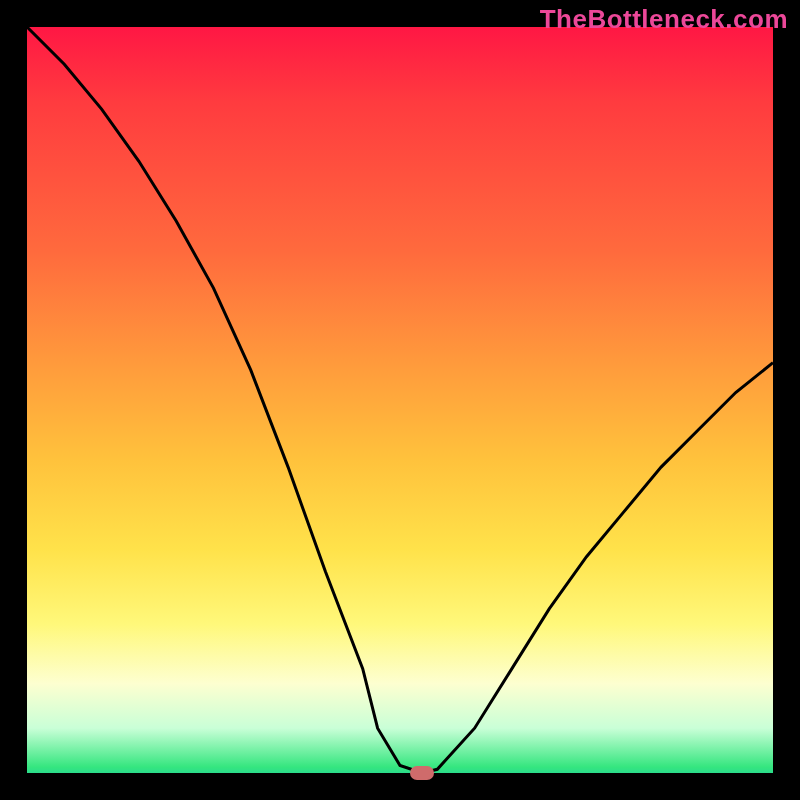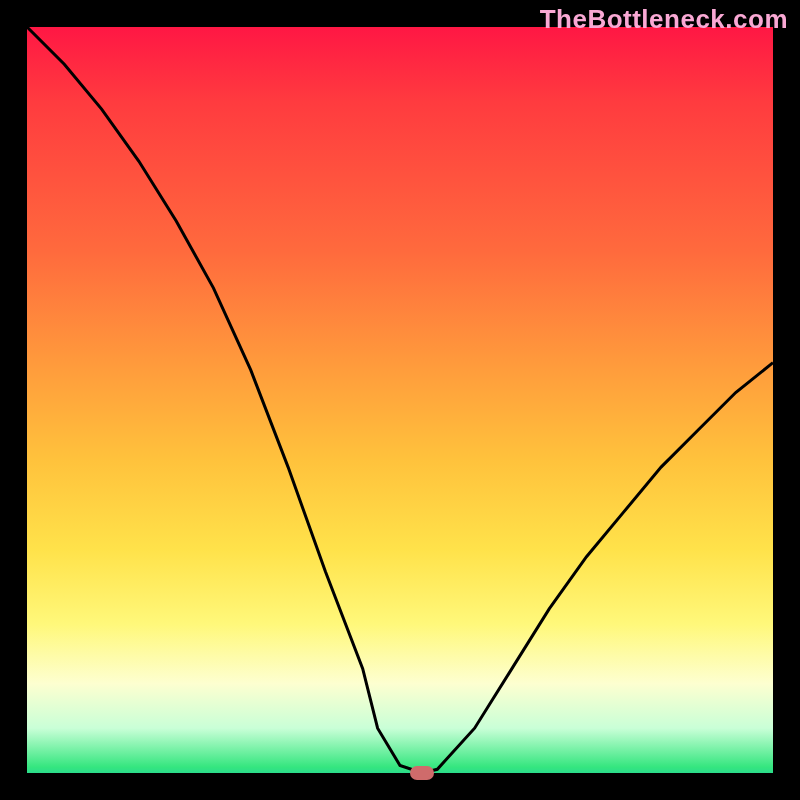--- a/index.html
+++ b/index.html
@@ -16,21 +16,21 @@
     height: 800px;
     background: #000;
   }
   .watermark {
     position: absolute;
     top: 4px;
     right: 12px;
     font-family: Arial, Helvetica, sans-serif;
     font-size: 26px;
     font-weight: 600;
-    color: #f9a8d4;
+    color: #ec4899;
     letter-spacing: 0.5px;
     z-index: 5;
   }
   .plot-area {
     position: absolute;
     left: 27px;
     top: 27px;
     width: 746px;
     height: 746px;
     z-index: 1;

